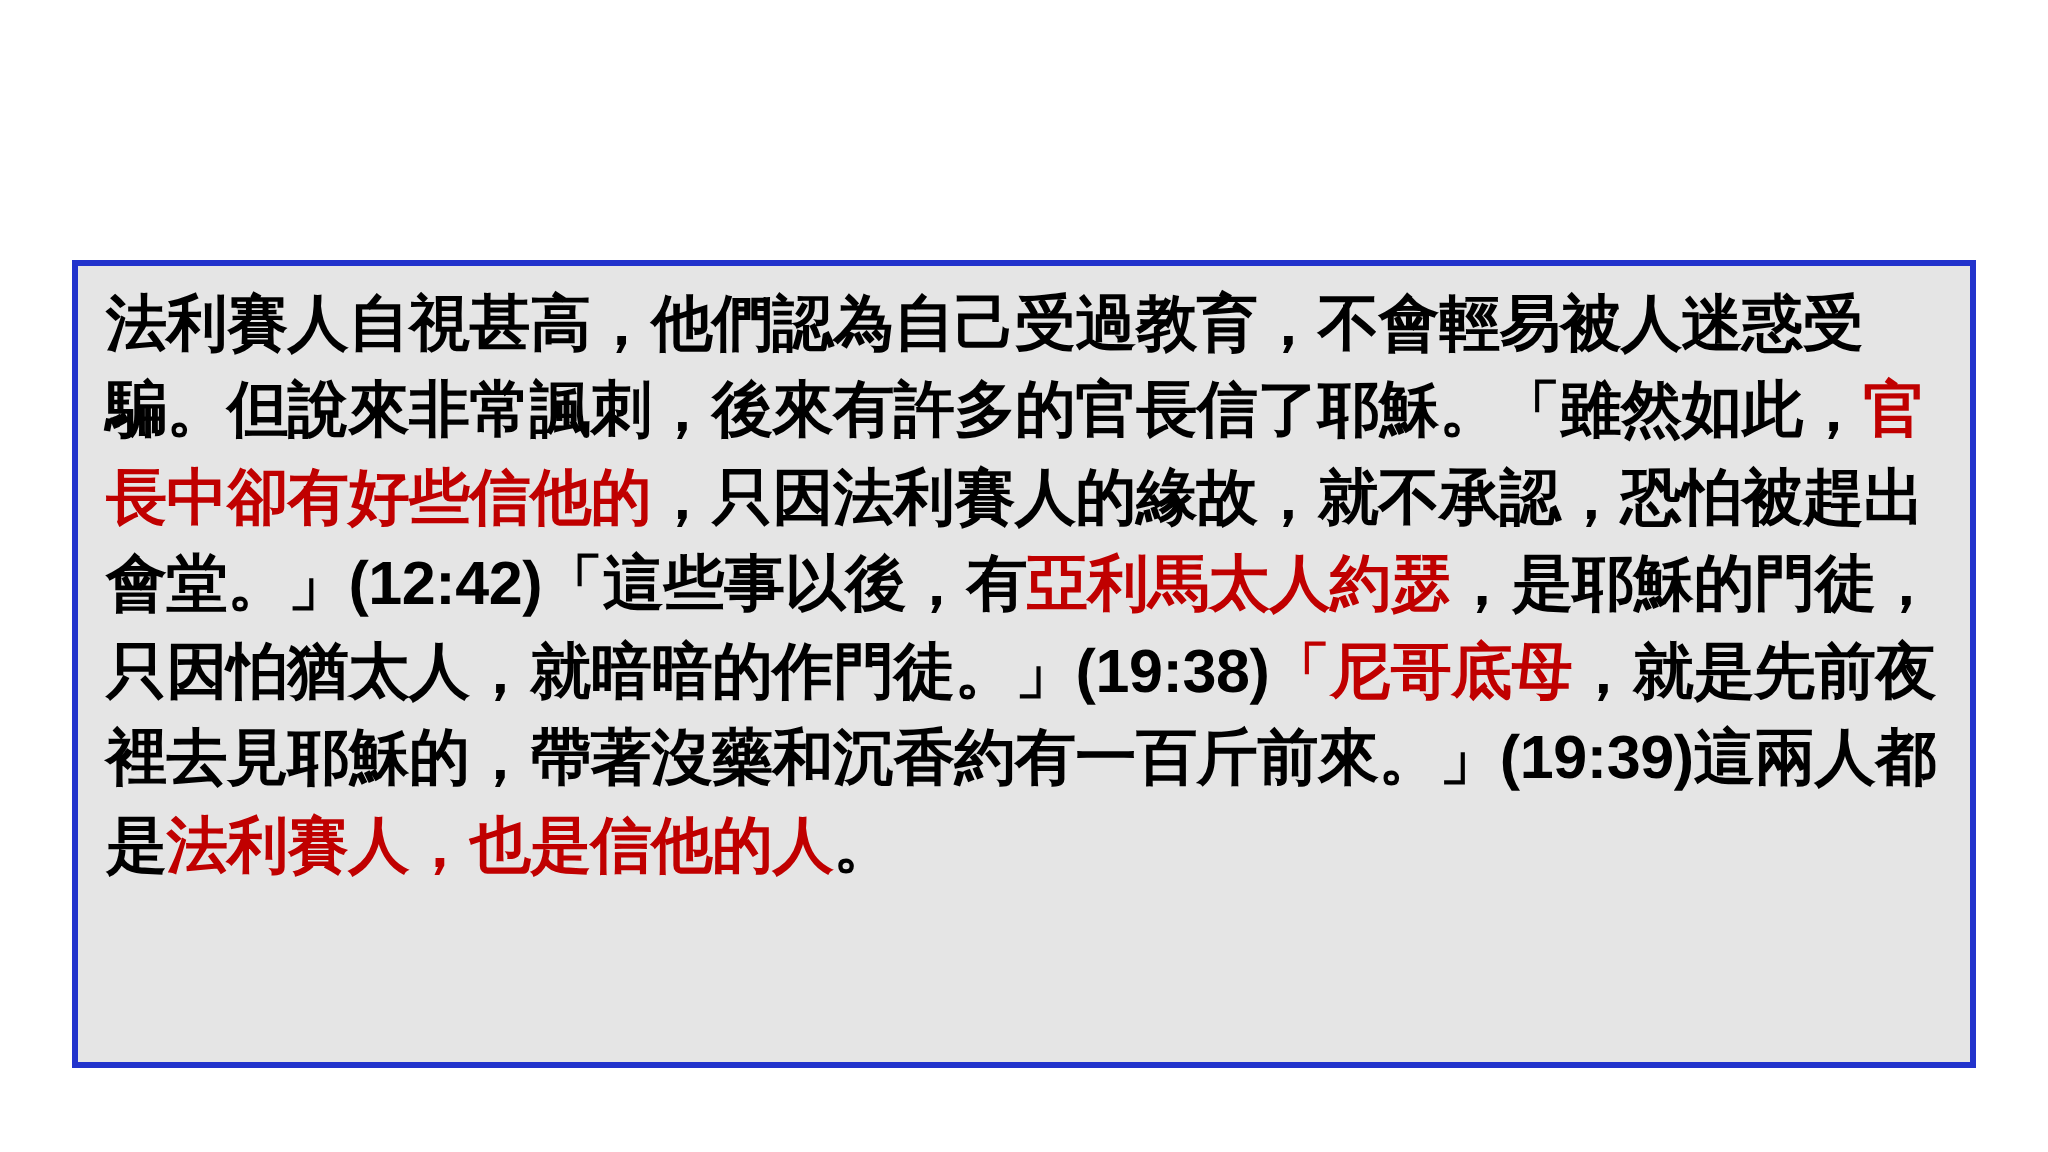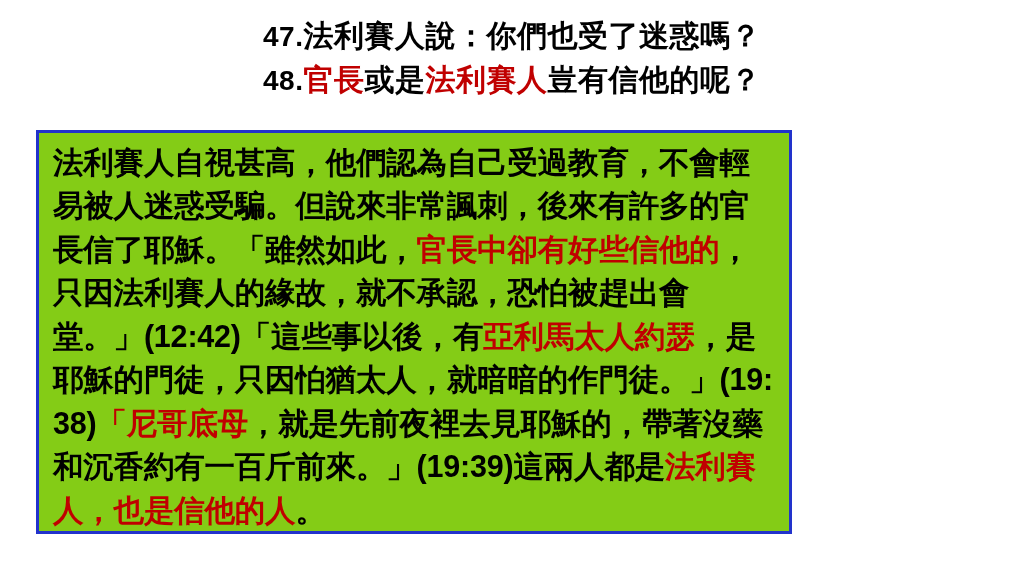--- a/index.html
+++ b/index.html
@@ -31,26 +31,26 @@
     letter-spacing: 0.5px;
     white-space: nowrap;
   }
   .verse-line .num {
     font-size: 28px;
   }
   .body-box {
     position: absolute;
     left: 36px;
     top: 130px;
-    width: 756px;
+    width: 952px;
     height: 404px;
     border: 3px solid #2233cc;
     box-sizing: border-box;
     padding: 8px 12px 6px 14px;
-    background: #84cc16;
+    background: #e5e5e5;
   }
   .body-text {
     font-size: 30.5px;
     font-weight: bold;
     line-height: 1.425;
     letter-spacing: -0.2px;
     text-align: left;
     word-break: break-all;
   }
   .red {
@@ -58,26 +58,18 @@
   }
   .blk {
     color: #000000;
   }
 </style>
 </head>
 <body>
 
 <div class="slide">
 
-  <div class="verses">
-    <div class="verse-line">
-      <span class="num">47.</span><span>法利賽人說：你們也受了迷惑嗎？</span>
-    </div>
-    <div class="verse-line">
-      <span class="num">48.</span><span class="red">官長</span><span class="blk">或是</span><span class="red">法利賽人</span><span class="blk">豈有信他的呢？</span>
-    </div>
-  </div>
 
   <div class="body-box">
     <div class="body-text"><span class="blk">法利賽人自視甚高，他們認為自己受過教育，不會輕易被人迷惑受騙。但說來非常諷刺，後來有許多的官長信了耶穌。「雖然如此，</span><span class="red">官長中卻有好些信他的</span><span class="blk">，只因法利賽人的緣故，就不承認，恐怕被趕出會堂。」(12:42)「這些事以後，有</span><span class="red">亞利馬太人約瑟</span><span class="blk">，是耶穌的門徒，只因怕猶太人，就暗暗的作門徒。」(19:38)</span><span class="red">「尼哥底母</span><span class="blk">，就是先前夜裡去見耶穌的，帶著沒藥和沉香約有一百斤前來。」(19:39)這兩人都是</span><span class="red">法利賽人，也是信他的人</span><span class="blk">。</span></div>
   </div>
 
 </div>
 
 </body></html>

